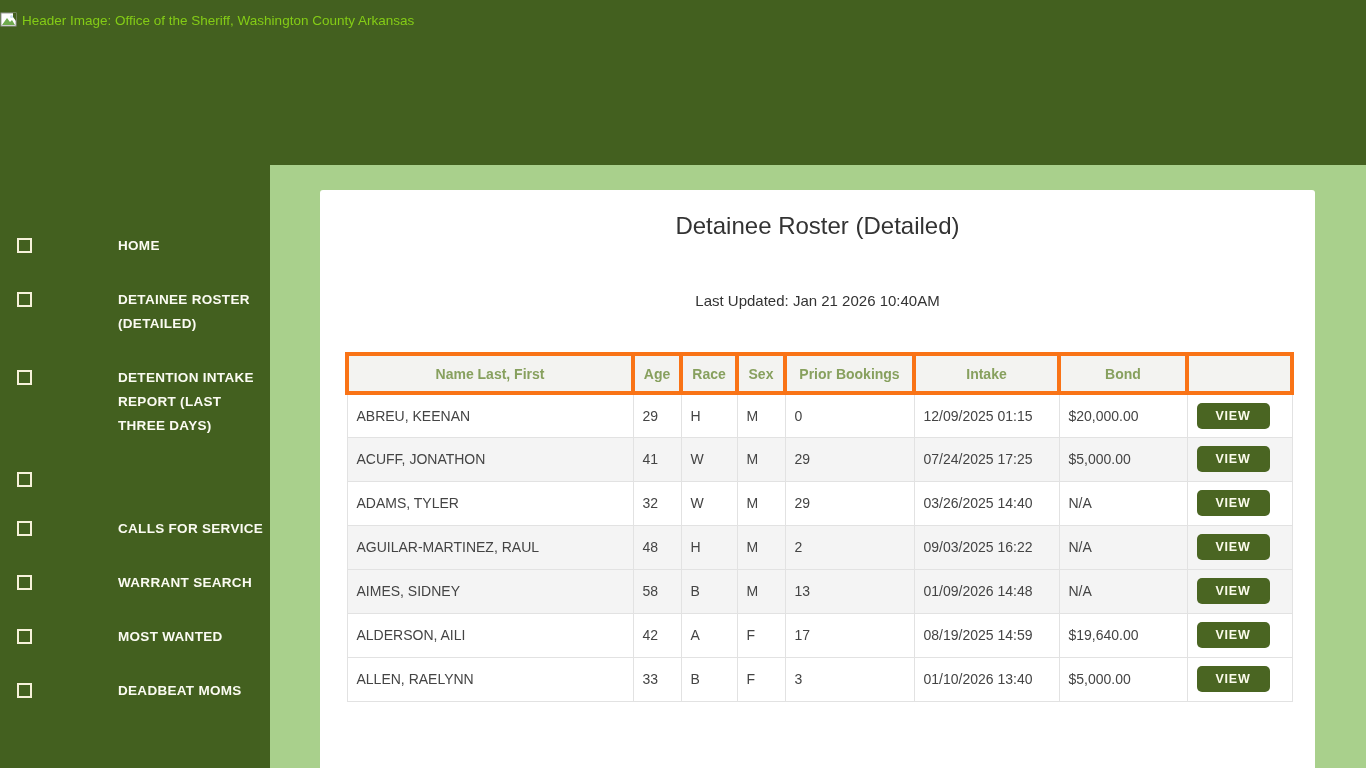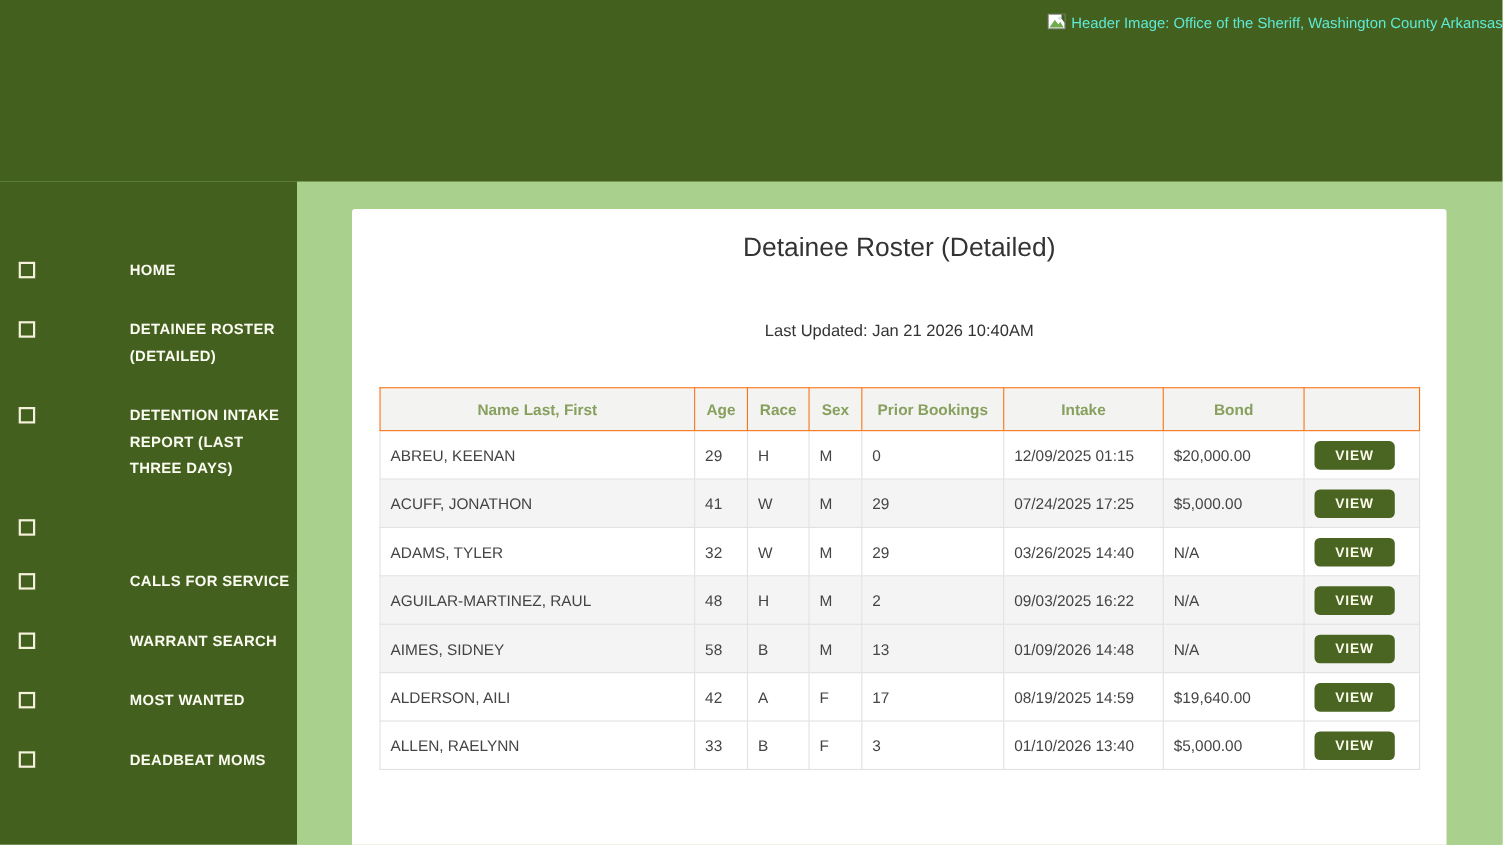--- a/index.html
+++ b/index.html
@@ -14,23 +14,23 @@
   .header-band {
     position: absolute;
     left: 0; top: 0;
     width: 1366px; height: 165px;
     background: #43601f;
     z-index: 2;
   }
   .header-alt {
     position: absolute;
     top: 12px; left: 0; width: 100%;
-    display: flex; justify-content: flex-end; align-items: flex-start;
+    display: flex; justify-content: flex-start; align-items: flex-start;
     gap: 3px;
-    color: #5eead4;
+    color: #84cc16;
     font-size: 13.5px;
     line-height: 18px;
   }
   .broken-img-icon { width: 19px; height: 18px; flex: 0 0 auto; }
 
   
   .sidebar {
     position: absolute;
     left: 0; top: 165px;
     width: 270px; height: 603px;
@@ -100,21 +100,21 @@
     border-collapse: collapse;
     table-layout: fixed;
     font-size: 14px;
   }
   table.roster th {
     height: 39px;
     background: #f3f3f1;
     color: #87a05e;
     font-weight: bold;
     text-align: center;
-    border: 1px solid #f97316;
+    border: 4px solid #f97316;
   }
   table.roster td {
     height: 44px;
     color: #444444;
     text-align: left;
     padding-left: 9px;
     border: 1px solid #e2e2e2;
     background: #ffffff;
   }
   table.roster tr.alt td { background: #f4f4f4; }

